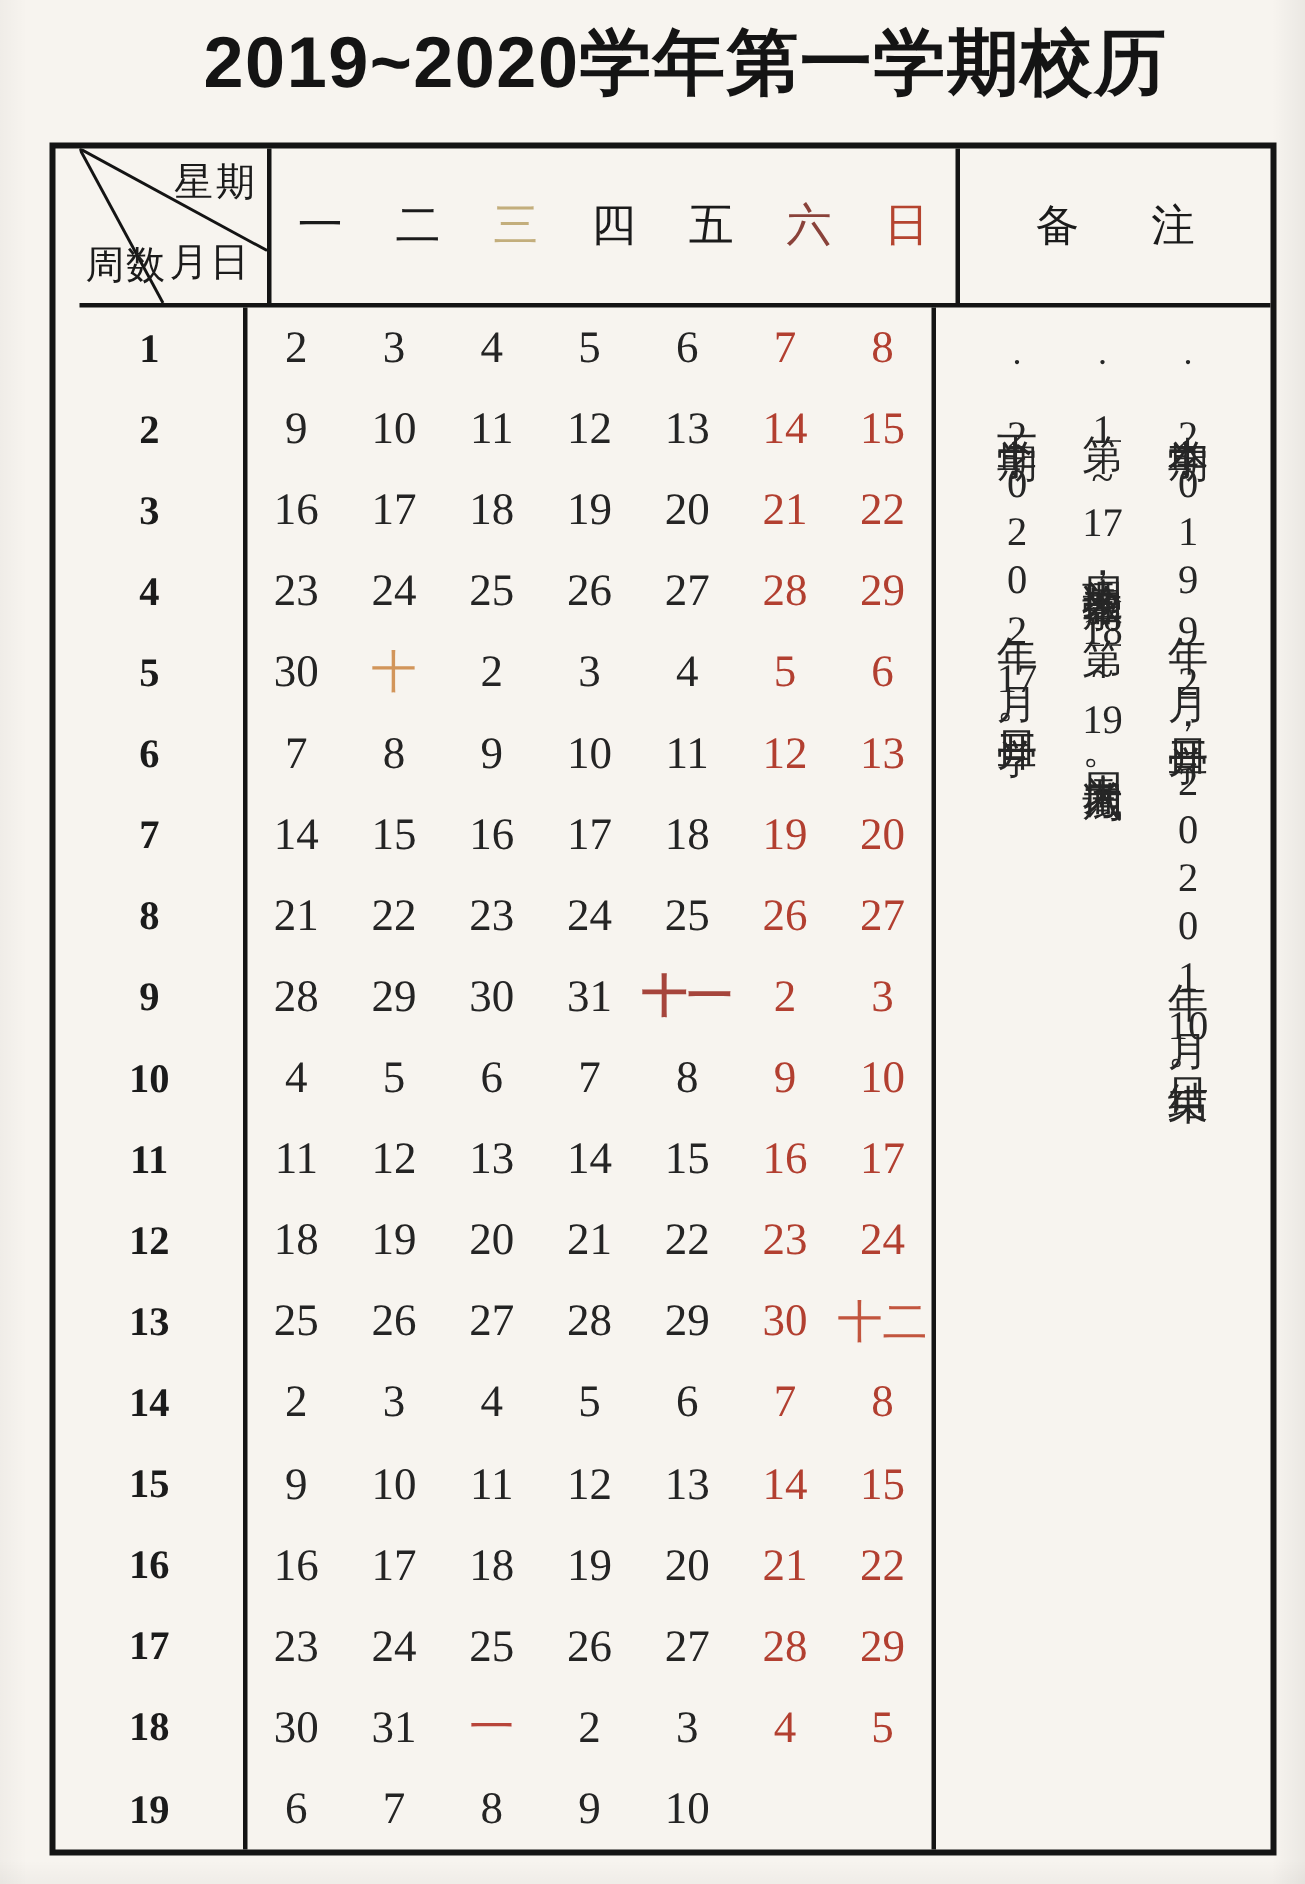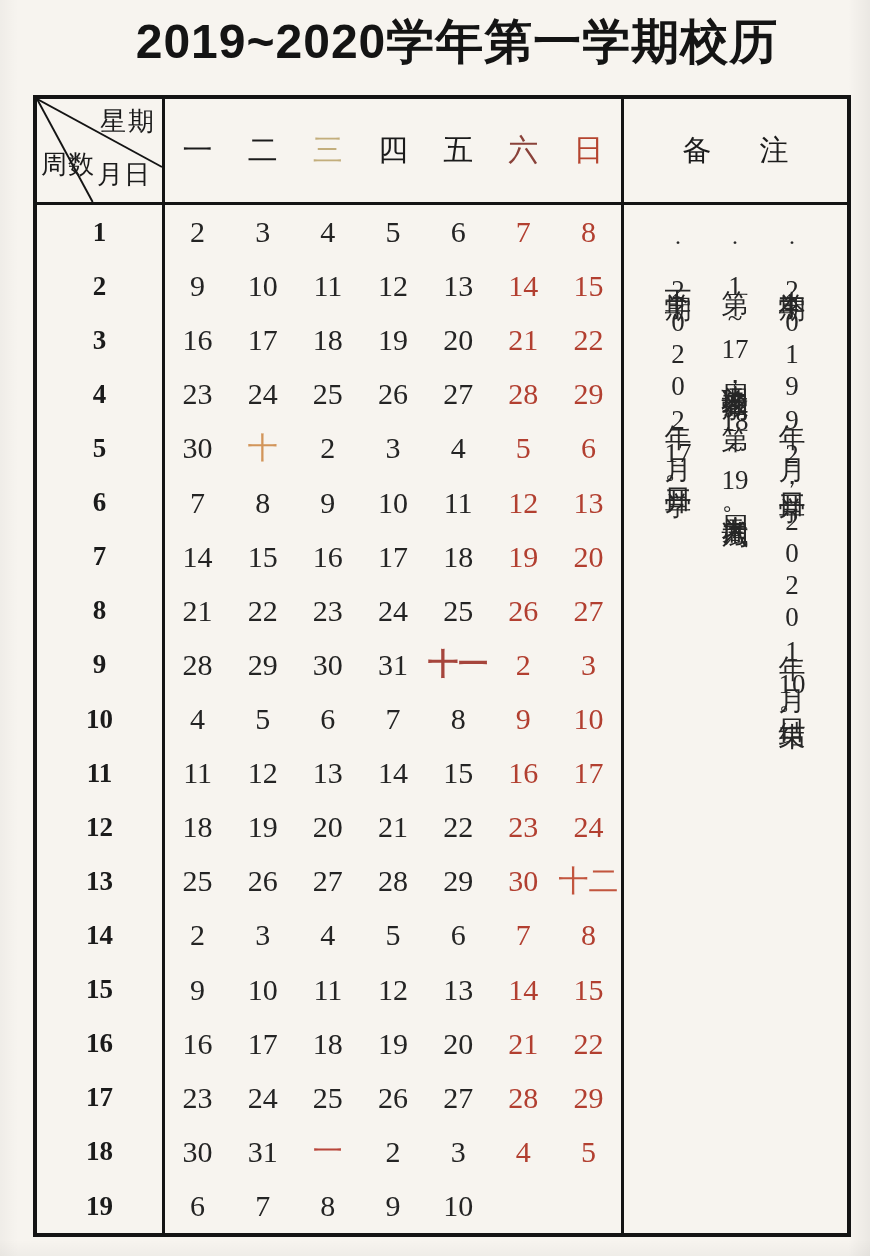--- a/index.html
+++ b/index.html
@@ -32,32 +32,33 @@
   }
   .calendar{
     position:absolute;left:33px;top:95px;
     width:818px;height:1142px;
     border:4px solid #141414;
     display:flex;flex-direction:column;
   }
   .header-row{
     flex:0 0 106px;display:flex;
     border-bottom:3px solid #141414;
+    margin-left:16px;
   }
   
   .corner-cell{
     flex:0 0 128px;position:relative;
     border-right:3px solid #141414;
     font-size:26px;
   }
   .corner-cell svg{position:absolute;inset:0;width:100%;height:100%;}
   .corner-cell svg line{stroke:#141414;stroke-width:2;}
   .c-top{position:absolute;top:5px;right:6px;letter-spacing:2px;}
   .c-mid{position:absolute;top:58px;left:60px;letter-spacing:1px;}
-  .c-bot{position:absolute;bottom:20px;left:4px;letter-spacing:1px;font-family:Liberation Serif, serif;}
+  .c-bot{position:absolute;bottom:8px;left:4px;letter-spacing:1px;font-family:Liberation Serif, serif;}
   
   .days-header{
     flex:0 0 459px;display:flex;align-items:center;
     border-right:3px solid #141414;
     font-size:30px;
   }
   .day-h{flex:1;text-align:center;}
   .day-h.sat{color:var(--sat,#8a423a);}
   .day-h.sun{color:var(--sun,#b5442f);}
   .day-h.faded{color:var(--faded,#c3ae7c);}

